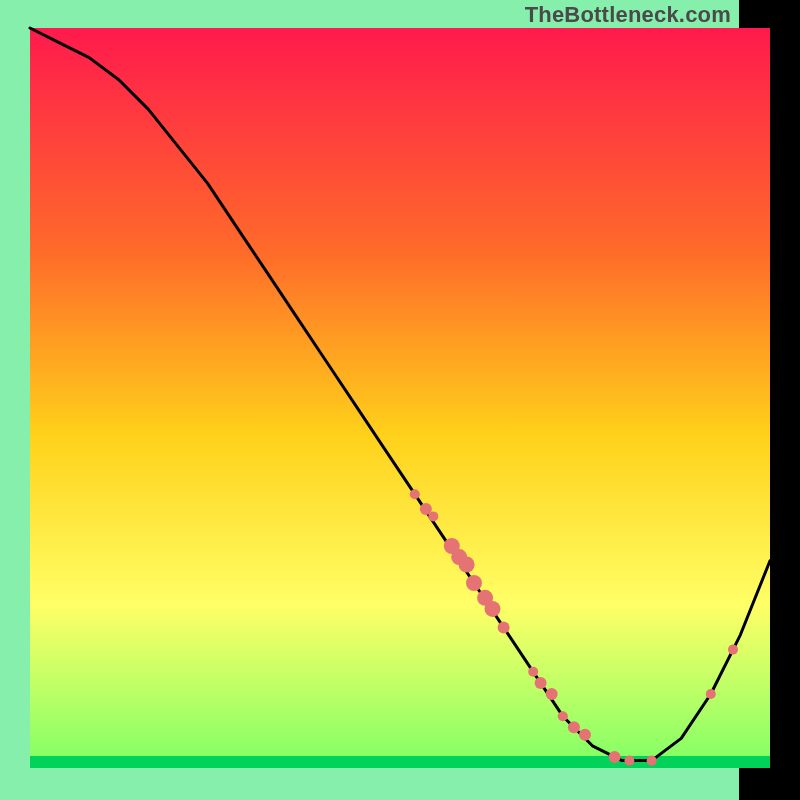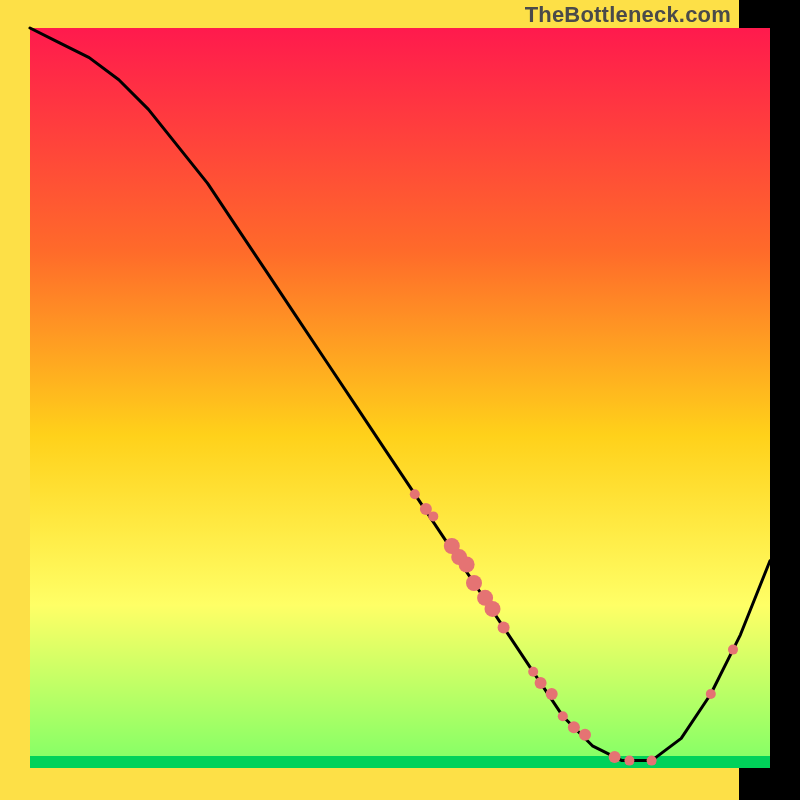--- a/index.html
+++ b/index.html
@@ -8,21 +8,21 @@
     width: 800px;
     height: 800px;
     background: #000;
     overflow: hidden;
     font-family: Arial, Helvetica, sans-serif;
   }
   .frame {
     position: relative;
     width: 739px;
     height: 800px;
-    background: #fde047;
+    background: #86efac;
   }
   .watermark {
     position: absolute;
     top: 2px;
     right: 8px;
     color: #4a4a4a;
     font-size: 22px;
     font-weight: 600;
     letter-spacing: 0.2px;
     z-index: 3;

